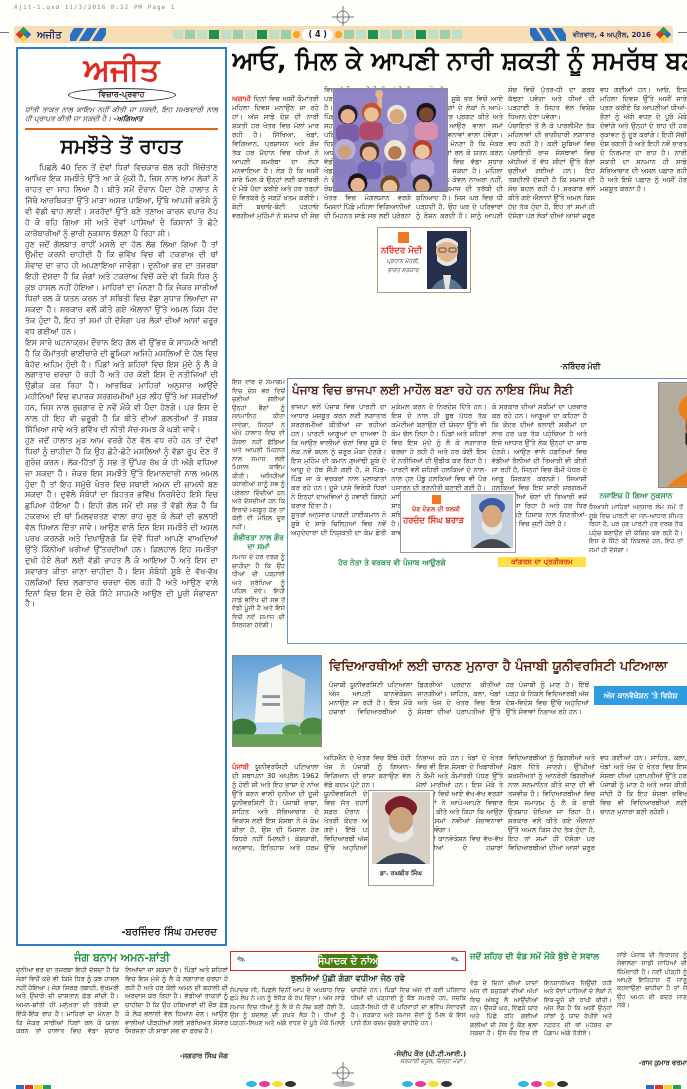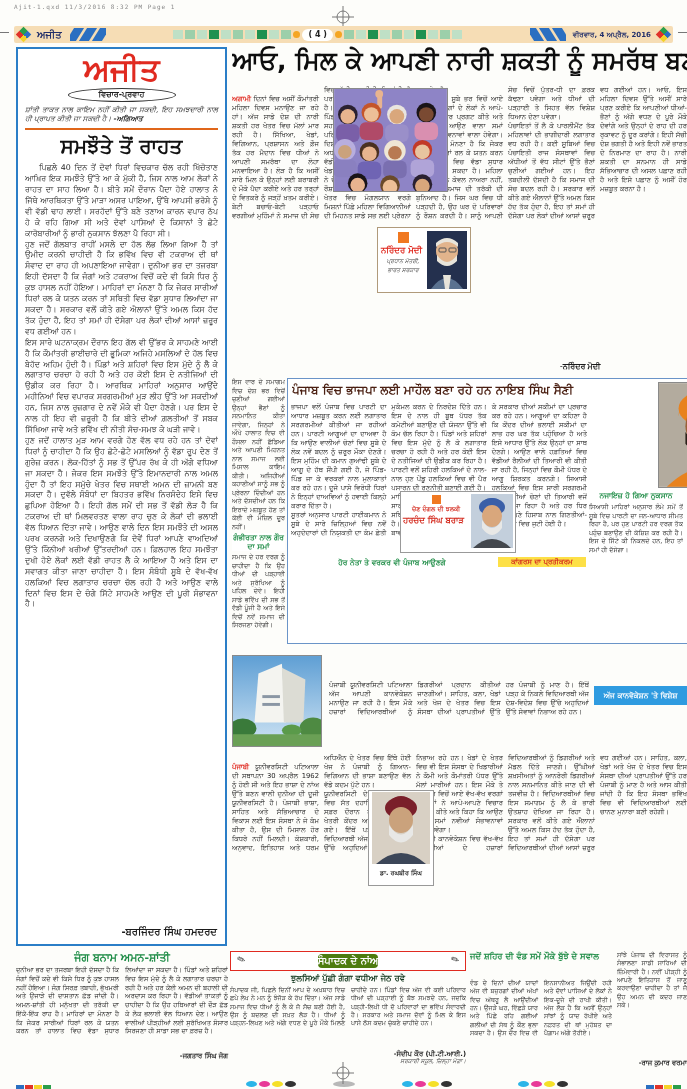--- a/index.html
+++ b/index.html
@@ -279,20 +279,21 @@
       <rect width="90" height="92" fill="url(#sky)"></rect>
       <polygon points="26,18 50,8 54,68 22,68" fill="#f4f4f0"></polygon>
       <polygon points="50,12 74,24 72,68 52,68" fill="#dcdcd4"></polygon>
       <rect x="30" y="40" width="18" height="3" fill="#8a96a4"></rect>
       <rect x="30" y="48" width="18" height="3" fill="#8a96a4"></rect>
       <ellipse cx="10" cy="74" rx="14" ry="10" fill="#3a7a3a"></ellipse>
       <ellipse cx="82" cy="74" rx="14" ry="11" fill="#4e8a42"></ellipse>
       <ellipse cx="60" cy="76" rx="10" ry="6" fill="#5a9a4a"></ellipse>
       <rect x="0" y="80" width="90" height="12" fill="#6aa055"></rect>
     </svg>
+    <div class="unihead">ਵਿਦਿਆਰਥੀਆਂ ਲਈ ਚਾਨਣ ਮੁਨਾਰਾ ਹੈ ਪੰਜਾਬੀ ਯੂਨੀਵਰਸਿਟੀ ਪਟਿਆਲਾ</div>
     <div class="bt c3" style="position:absolute;left:97px;top:33px;width:260px;height:66px;">ਪੰਜਾਬੀ ਯੂਨੀਵਰਸਿਟੀ ਪਟਿਆਲਾ ਅੱਜ ਆਪਣੀ ਕਾਨਵੋਕੇਸ਼ਨ ਮਨਾਉਣ ਜਾ ਰਹੀ ਹੈ। ਇਸ ਮੌਕੇ ਹਜ਼ਾਰਾਂ ਵਿਦਿਆਰਥੀਆਂ ਨੂੰ ਡਿਗਰੀਆਂ ਪ੍ਰਦਾਨ ਕੀਤੀਆਂ ਜਾਣਗੀਆਂ। ਸਾਹਿਤ, ਕਲਾ, ਖੇਡਾਂ ਅਤੇ ਖੋਜ ਦੇ ਖੇਤਰ ਵਿਚ ਇਸ ਸੰਸਥਾ ਦੀਆਂ ਪ੍ਰਾਪਤੀਆਂ ਉੱਤੇ ਹਰ ਪੰਜਾਬੀ ਨੂੰ ਮਾਣ ਹੈ। ਇੱਥੋਂ ਪੜ੍ਹ ਕੇ ਨਿਕਲੇ ਵਿਦਿਆਰਥੀ ਅੱਜ ਦੇਸ਼-ਵਿਦੇਸ਼ ਵਿਚ ਉੱਚੇ ਅਹੁਦਿਆਂ ਉੱਤੇ ਸੇਵਾਵਾਂ ਨਿਭਾਅ ਰਹੇ ਹਨ।</div>
     <div class="badge">ਅੱਜ ਕਾਨਵੋਕੇਸ਼ਨ 'ਤੇ ਵਿਸ਼ੇਸ਼</div>
     <div class="bt c5" style="position:absolute;left:0;top:106px;width:455px;height:192px;">
       <span class="leadin">ਪੰਜਾਬੀ</span><span> ਯੂਨੀਵਰਸਿਟੀ ਪਟਿਆਲਾ ਦੀ ਸਥਾਪਨਾ 30 ਅਪ੍ਰੈਲ 1962 ਨੂੰ ਹੋਈ ਸੀ ਅਤੇ ਇਹ ਭਾਸ਼ਾ ਦੇ ਨਾਂਅ ਉੱਤੇ ਬਣਨ ਵਾਲੀ ਦੁਨੀਆ ਦੀ ਦੂਜੀ ਯੂਨੀਵਰਸਿਟੀ ਹੈ। ਪੰਜਾਬੀ ਭਾਸ਼ਾ, ਸਾਹਿਤ ਅਤੇ ਸੱਭਿਆਚਾਰ ਦੇ ਵਿਕਾਸ ਲਈ ਇਸ ਸੰਸਥਾ ਨੇ ਜੋ ਕੰਮ ਕੀਤਾ ਹੈ, ਉਸ ਦੀ ਮਿਸਾਲ ਹੋਰ ਕਿਧਰੇ ਨਹੀਂ ਮਿਲਦੀ। ਕੋਸ਼ਕਾਰੀ, ਅਨੁਵਾਦ, ਇਤਿਹਾਸ ਅਤੇ ਧਰਮ ਅਧਿਐਨ ਦੇ ਖੇਤਰ ਵਿਚ ਇੱਥੇ ਹੋਈ ਖੋਜ ਨੇ ਪੰਜਾਬੀ ਨੂੰ ਗਿਆਨ-ਵਿਗਿਆਨ ਦੀ ਭਾਸ਼ਾ ਬਣਾਉਣ ਵੱਲ ਵੱਡੇ ਕਦਮ ਪੁੱਟੇ ਹਨ।
 ਯੂਨੀਵਰਸਿਟੀ ਦੇ ਵਿਸ਼ਾਲ ਕੈਂਪਸ ਵਿਚ ਸੱਤ ਦਹਾਕਿਆਂ ਦੇ ਕਰੀਬ ਸਫ਼ਰ ਦੌਰਾਨ ਅਨੇਕਾਂ ਵਿਭਾਗ, ਖੇਤਰੀ ਕੇਂਦਰ ਅਤੇ ਕਾਲਜ ਜੁੜਦੇ ਗਏ। ਇੱਥੋਂ ਪੜ੍ਹ ਕੇ ਨਿਕਲੇ ਵਿਦਿਆਰਥੀ ਅੱਜ ਦੇਸ਼-ਵਿਦੇਸ਼ ਵਿਚ ਉੱਚੇ ਅਹੁਦਿਆਂ ਉੱਤੇ ਸੇਵਾਵਾਂ ਨਿਭਾਅ ਰਹੇ ਹਨ। ਖੇਡਾਂ ਦੇ ਖੇਤਰ ਵਿਚ ਵੀ ਇਸ ਸੰਸਥਾ ਦੇ ਖਿਡਾਰੀਆਂ ਨੇ ਕੌਮੀ ਅਤੇ ਕੌਮਾਂਤਰੀ ਪੱਧਰ ਉੱਤੇ ਮੱਲਾਂ ਮਾਰੀਆਂ ਹਨ। ਇਸ ਮੌਕੇ ਤੇ ਸੂਬੇ ਭਰ ਵਿਚੋਂ ਆਏ ਵੱਖ-ਵੱਖ ਵਰਗਾਂ ਦੇ ਲੋਕਾਂ ਨੇ ਆਪੋ-ਆਪਣੇ ਵਿਚਾਰ ਪ੍ਰਗਟ ਕੀਤੇ ਅਤੇ ਕਿਹਾ ਕਿ ਆਉਣ ਵਾਲਾ ਸਮਾਂ ਨਵੀਆਂ ਸੰਭਾਵਨਾਵਾਂ ਵਾਲਾ ਹੋਵੇਗਾ।
 ਅੱਜ ਦੀ ਕਾਨਵੋਕੇਸ਼ਨ ਵਿਚ ਵੱਖ-ਵੱਖ ਫੈਕਲਟੀਆਂ ਦੇ ਹਜ਼ਾਰਾਂ ਵਿਦਿਆਰਥੀਆਂ ਨੂੰ ਡਿਗਰੀਆਂ ਅਤੇ ਮੈਡਲ ਦਿੱਤੇ ਜਾਣਗੇ। ਉੱਘੀਆਂ ਸ਼ਖ਼ਸੀਅਤਾਂ ਨੂੰ ਆਨਰੇਰੀ ਡਿਗਰੀਆਂ ਨਾਲ ਸਨਮਾਨਿਤ ਕੀਤੇ ਜਾਣ ਦੀ ਵੀ ਤਜਵੀਜ਼ ਹੈ। ਵਿਦਿਆਰਥੀਆਂ ਵਿਚ ਇਸ ਸਮਾਗਮ ਨੂੰ ਲੈ ਕੇ ਭਾਰੀ ਉਤਸ਼ਾਹ ਦੇਖਿਆ ਜਾ ਰਿਹਾ ਹੈ। ਸਰਕਾਰ ਵਲੋਂ ਕੀਤੇ ਗਏ ਐਲਾਨਾਂ ਉੱਤੇ ਅਮਲ ਕਿਸ ਹੱਦ ਤੱਕ ਹੁੰਦਾ ਹੈ, ਇਹ ਤਾਂ ਸਮਾਂ ਹੀ ਦੱਸੇਗਾ ਪਰ ਵਿਦਿਆਰਥੀਆਂ ਦੀਆਂ ਆਸਾਂ ਜ਼ਰੂਰ ਵਧ ਗਈਆਂ ਹਨ। ਸਾਹਿਤ, ਕਲਾ, ਖੇਡਾਂ ਅਤੇ ਖੋਜ ਦੇ ਖੇਤਰ ਵਿਚ ਇਸ ਸੰਸਥਾ ਦੀਆਂ ਪ੍ਰਾਪਤੀਆਂ ਉੱਤੇ ਹਰ ਪੰਜਾਬੀ ਨੂੰ ਮਾਣ ਹੈ ਅਤੇ ਆਸ ਕੀਤੀ ਜਾਂਦੀ ਹੈ ਕਿ ਇਹ ਸੰਸਥਾ ਭਵਿੱਖ ਵਿਚ ਵੀ ਵਿਦਿਆਰਥੀਆਂ ਲਈ ਚਾਨਣ ਮੁਨਾਰਾ ਬਣੀ ਰਹੇਗੀ।</span>
     </div>
     <div class="inset2">
       <svg width="58" height="72" viewBox="0 0 58 72">
         <rect width="58" height="72" fill="#d8d0c4"></rect>

